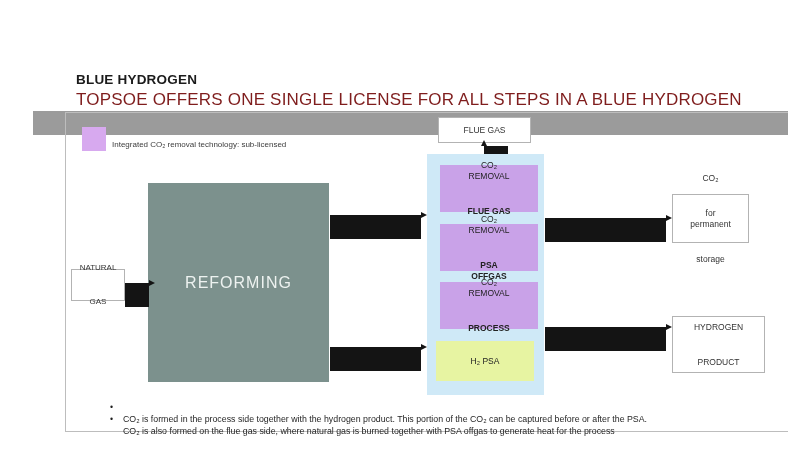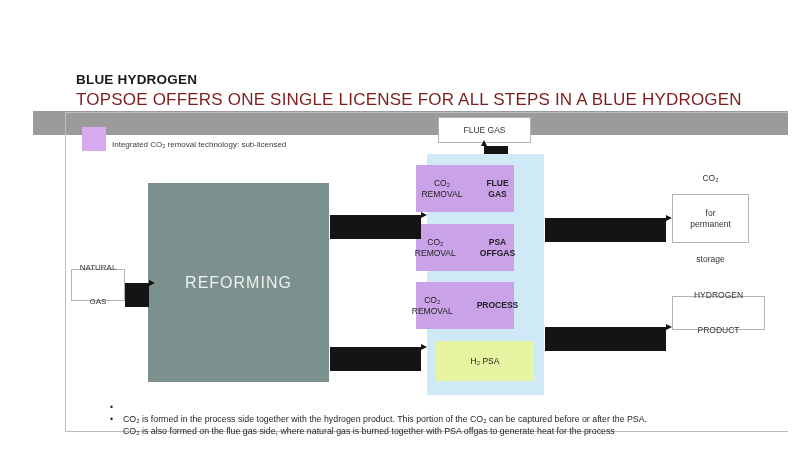--- a/index.html
+++ b/index.html
@@ -13,24 +13,24 @@
   .top-rule { position:absolute; left:9px; top:87px; width:782px; height:2px; background:#9b9b9b; }
   .frame { position:absolute; left:41px; top:88px; width:729px; height:320px; border:1px solid #bdbdbd; background:transparent; }
 
   .legend-swatch { position:absolute; left:58px; top:103px; width:11px; height:11px; background:#d7a9ef; }
   .legend-label { position:absolute; left:76px; top:103px; font-size:8px; line-height:11px; color:#3c3c3c; }
 
   .wbox { position:absolute; background:#ffffff; border:1px solid #b3b3b3; display:flex; flex-direction:column; align-items:center; justify-content:center; text-align:center; color:#333333; }
   .flue-gas { left:414px; top:93px; width:93px; height:26px; font-size:8.5px; }
   .natural-gas { left:47px; top:245px; width:54px; height:32px; font-size:8px; line-height:10px; }
   .co2-storage { left:648px; top:170px; width:77px; height:49px; font-size:8.5px; line-height:11px; }
-  .hydrogen-product { left:648px; top:272px; width:93px; height:34px; font-size:8.5px; line-height:11px; }
+  .hydrogen-product { left:648px; top:292px; width:93px; height:57px; font-size:8.5px; line-height:11px; }
 
   .container-blue { position:absolute; left:403px; top:130px; width:117px; height:241px; background:#cfe9f7; }
-  .pbox { position:absolute; left:392px; width:98px; height:47px; background:#c9a2e8; display:flex; align-items:center; justify-content:center; text-align:center; font-size:8.5px; line-height:11px; color:#222222; }
+  .pbox { position:absolute; left:416px; width:98px; height:47px; background:#c9a2e8; display:flex; flex-direction:column; align-items:center; justify-content:center; text-align:center; font-size:8.5px; line-height:11px; color:#222222; }
   .pbox1 { top:141px; } .pbox2 { top:200px; } .pbox3 { top:258px; }
   .ybox { position:absolute; left:412px; top:317px; width:98px; height:40px; background:#e7f4a2; display:flex; align-items:center; justify-content:center; font-size:8.5px; color:#222222; }
   .l2 { font-weight:700; }
 
   .reforming { position:absolute; left:124px; top:159px; width:181px; height:199px; background:#7c918d; display:flex; align-items:center; justify-content:center; font-size:16px; letter-spacing:1px; color:#edf2f0; }
 
   .arr { position:absolute; height:1px; background:#141414; }
   .arr::after { content:""; position:absolute; right:-6px; top:-3px; width:0; height:0;
     border-left:6px solid #141414; border-top:3.5px solid transparent; border-bottom:3.5px solid transparent; }
   .arr-up { position:absolute; width:1px; background:#141414; }

